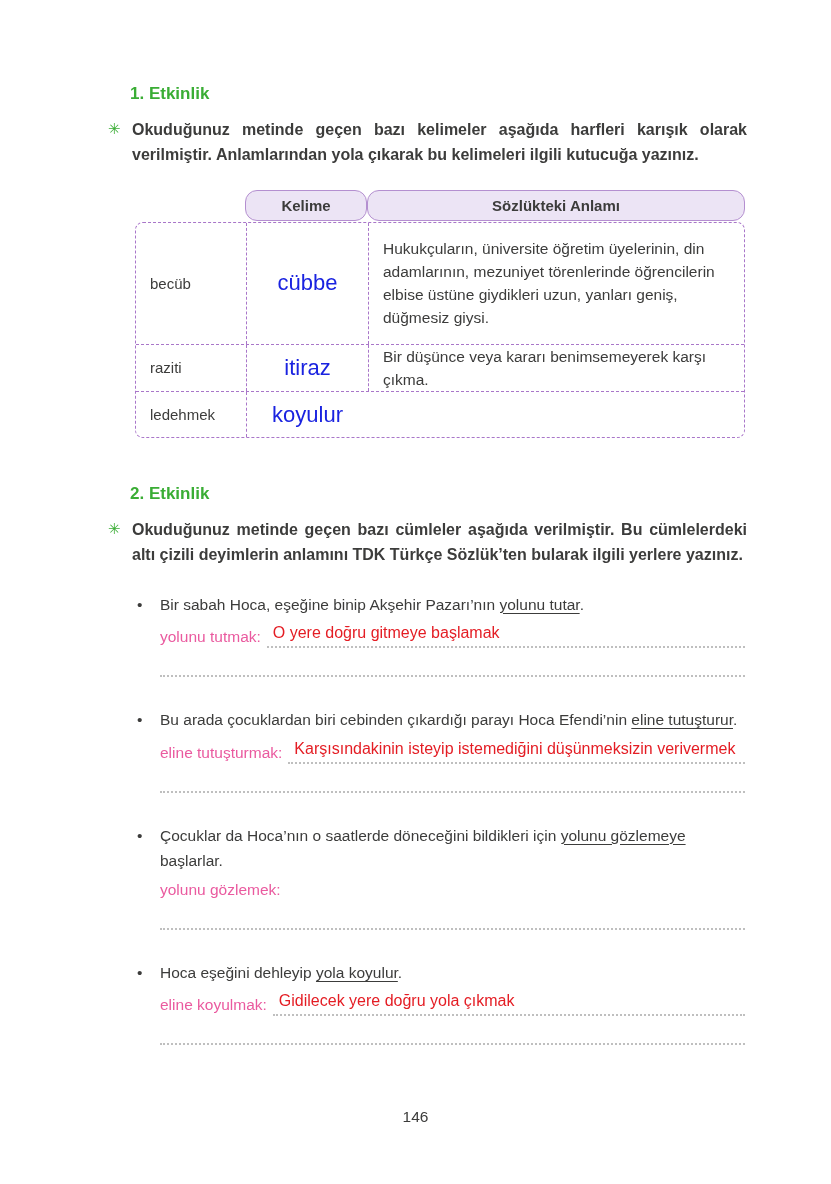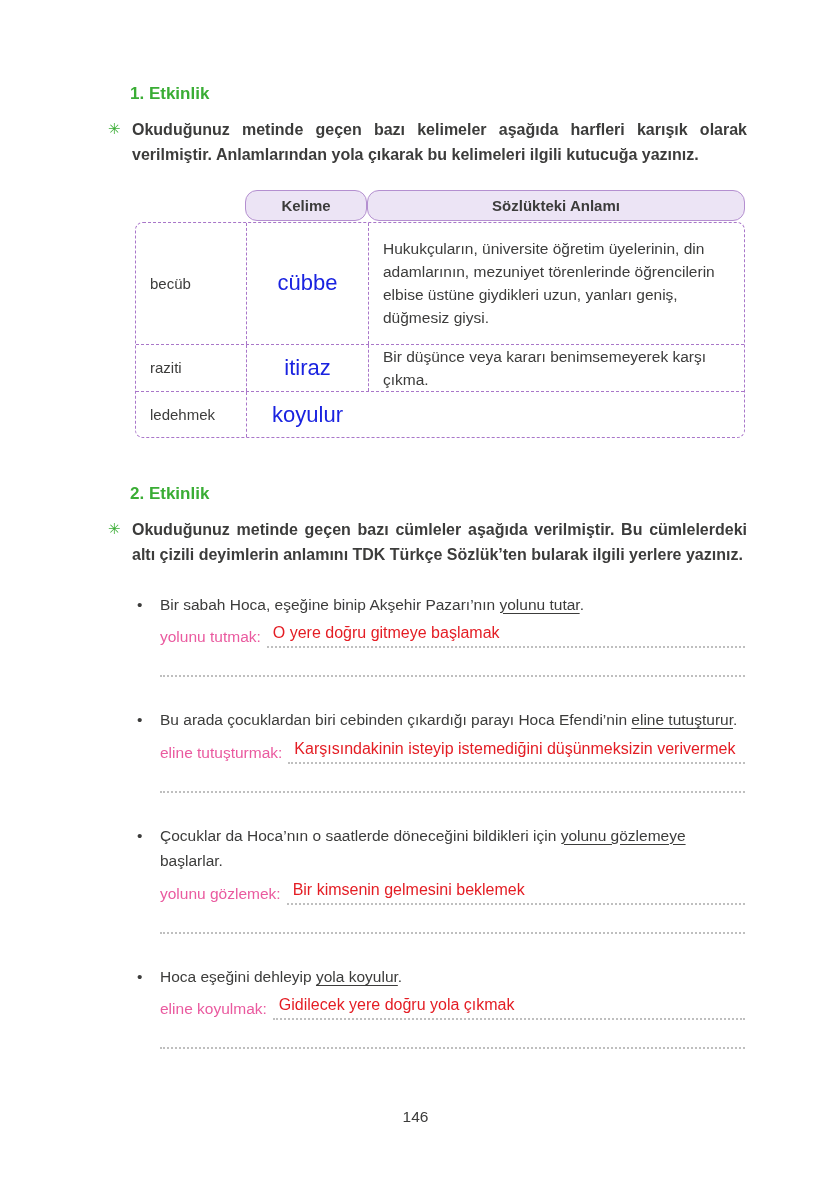--- a/index.html
+++ b/index.html
@@ -188,21 +188,20 @@
           <span class="idiom-label">eline tutuşturmak:</span>
           <span class="answer-line"><span class="handwritten">Karşısındakinin isteyip istemediğini düşünmeksizin verivermek</span></span>
         </div>
         <div class="dotted-line"></div>
       </div>
 
       <div class="item">
         <p class="sentence"><span class="bullet">•</span><span>Çocuklar da Hoca’nın o saatlerde döneceğini bildikleri için </span><span class="u">yolunu gözlemeye</span><span> başlarlar.</span></p>
         <div class="answer-row">
           <span class="idiom-label">yolunu gözlemek:</span>
-          <span class="answer-line"><span class="handwritten">Bir kimsenin gelmesini beklemek</span></span>
         </div>
         <div class="dotted-line"></div>
       </div>
 
       <div class="item">
         <p class="sentence"><span class="bullet">•</span><span>Hoca eşeğini dehleyip </span><span class="u">yola koyulur</span><span>.</span></p>
         <div class="answer-row">
           <span class="idiom-label">eline koyulmak:</span>
           <span class="answer-line"><span class="handwritten">Gidilecek yere doğru yola çıkmak</span></span>
         </div>

